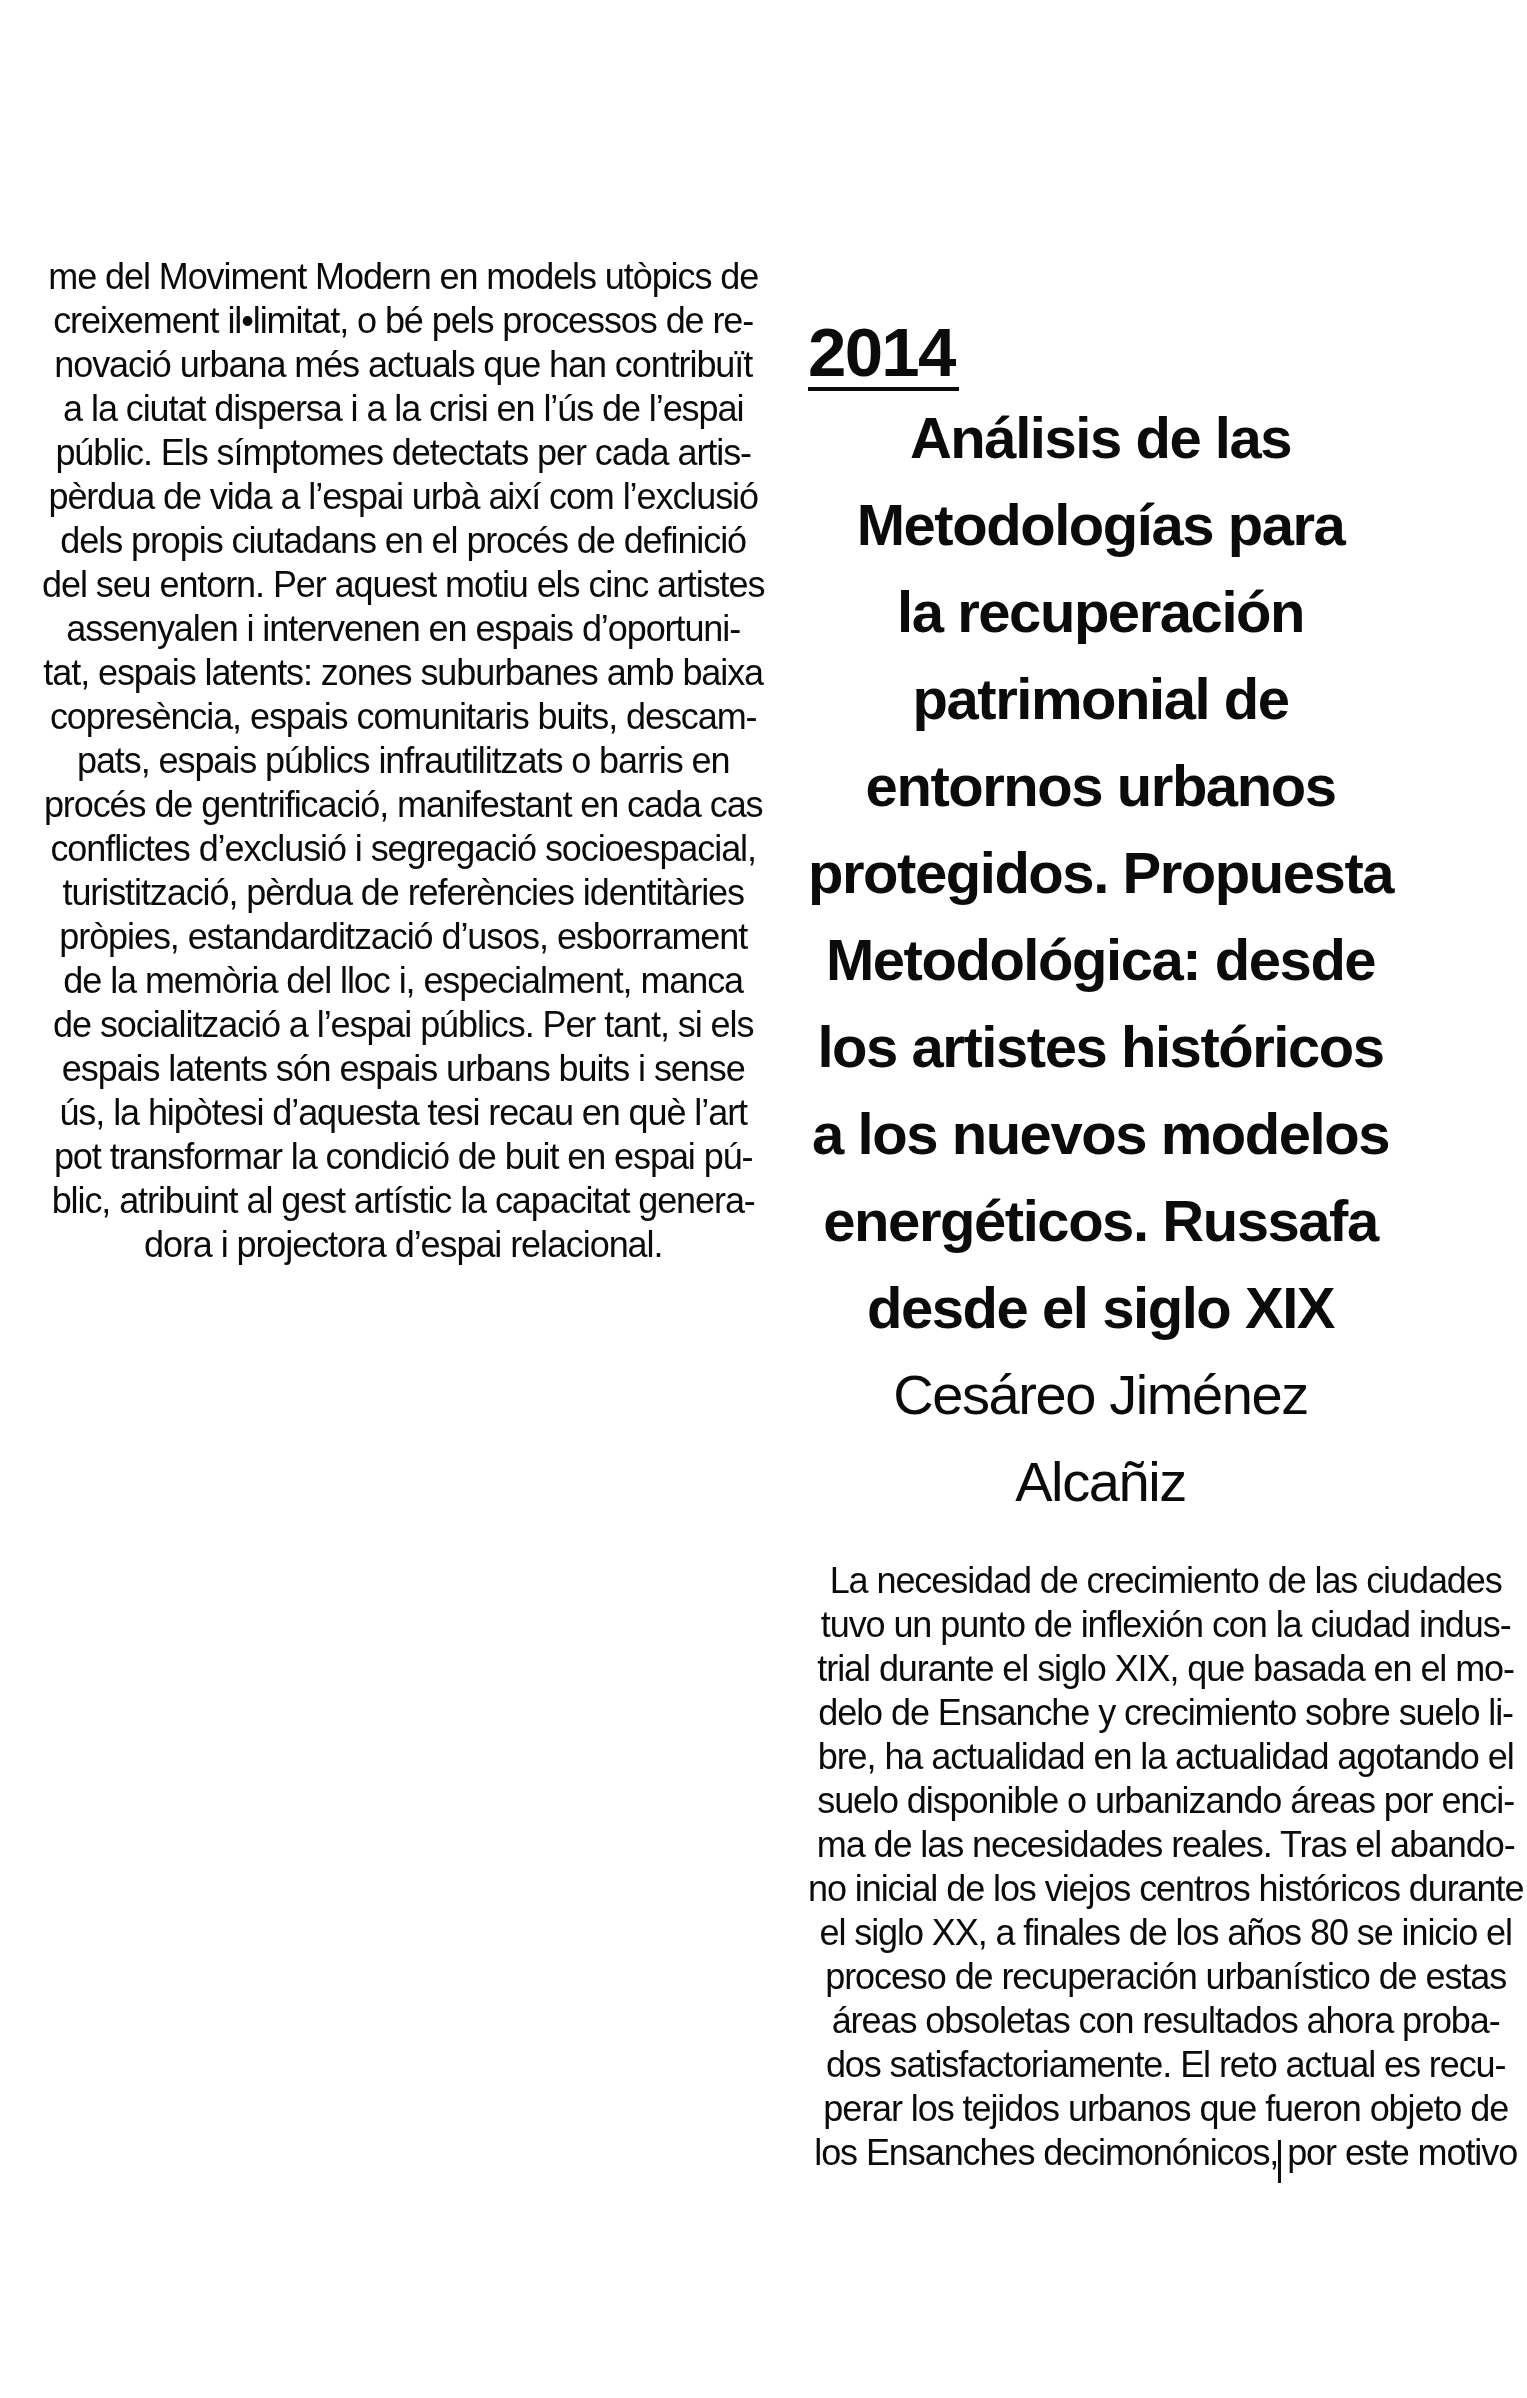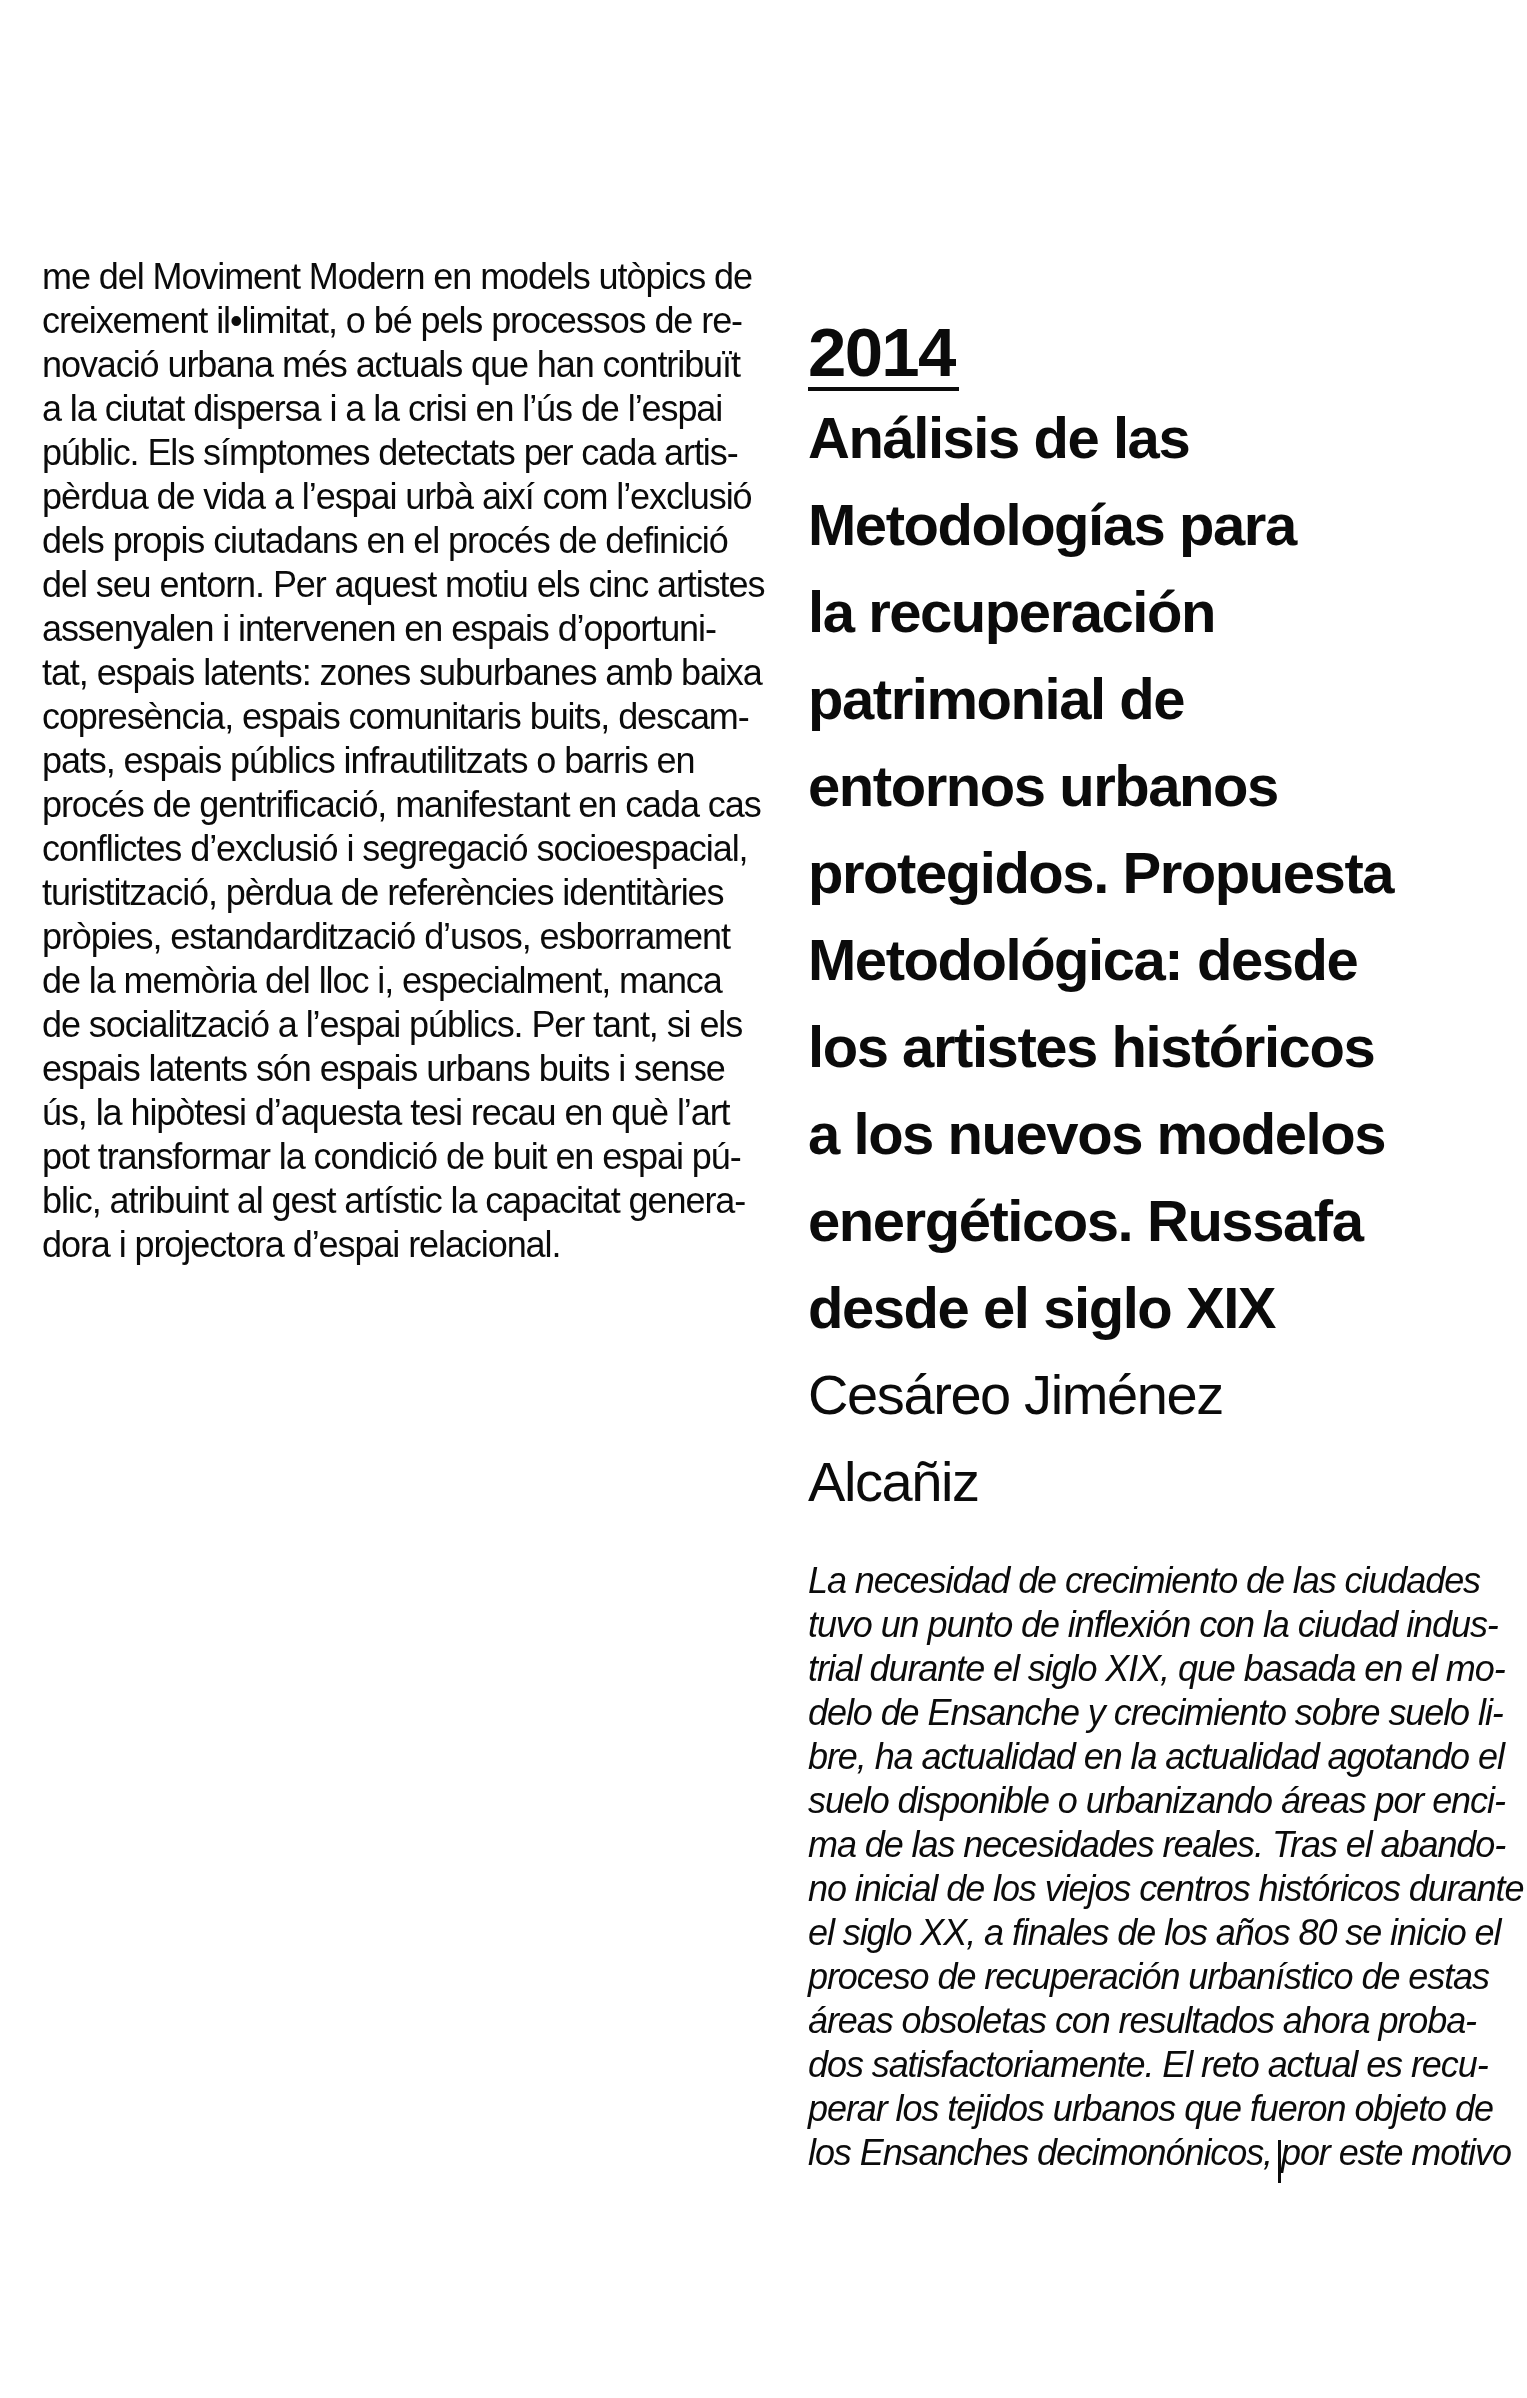--- a/index.html
+++ b/index.html
@@ -21,20 +21,21 @@
     color: #0b0b0b;
   }
   .body-text {
     font-size: 36px;
     line-height: 44px;
     letter-spacing: -0.03em;
     font-weight: 400;
   }
   .line {
     white-space: nowrap;
+    text-align: center;
   }
   .year-heading {
     position: absolute;
     left: 808px;
     top: 274px;
     font-size: 69px;
     line-height: 69px;
     font-weight: 700;
     letter-spacing: -0.025em;
   }
@@ -155,21 +156,21 @@
         <div class="line">desde el siglo XIX</div>
       </div>
     <div class="author-text">
 
         <div class="line">Cesáreo Jiménez</div>
 
         <div class="line">Alcañiz</div>
       </div>
   </div>
 
-  <div class="col body-text" style="left:808px; top:1559px;font-style:italic;">
+  <div class="col body-text" style="left:808px; top:1559px;">
 
       <div class="line">La necesidad de crecimiento de las ciudades</div>
 
       <div class="line">tuvo un punto de inflexión con la ciudad indus-</div>
 
       <div class="line">trial durante el siglo XIX, que basada en el mo-</div>
 
       <div class="line">delo de Ensanche y crecimiento sobre suelo li-</div>
 
       <div class="line">bre, ha actualidad en la actualidad agotando el</div>

